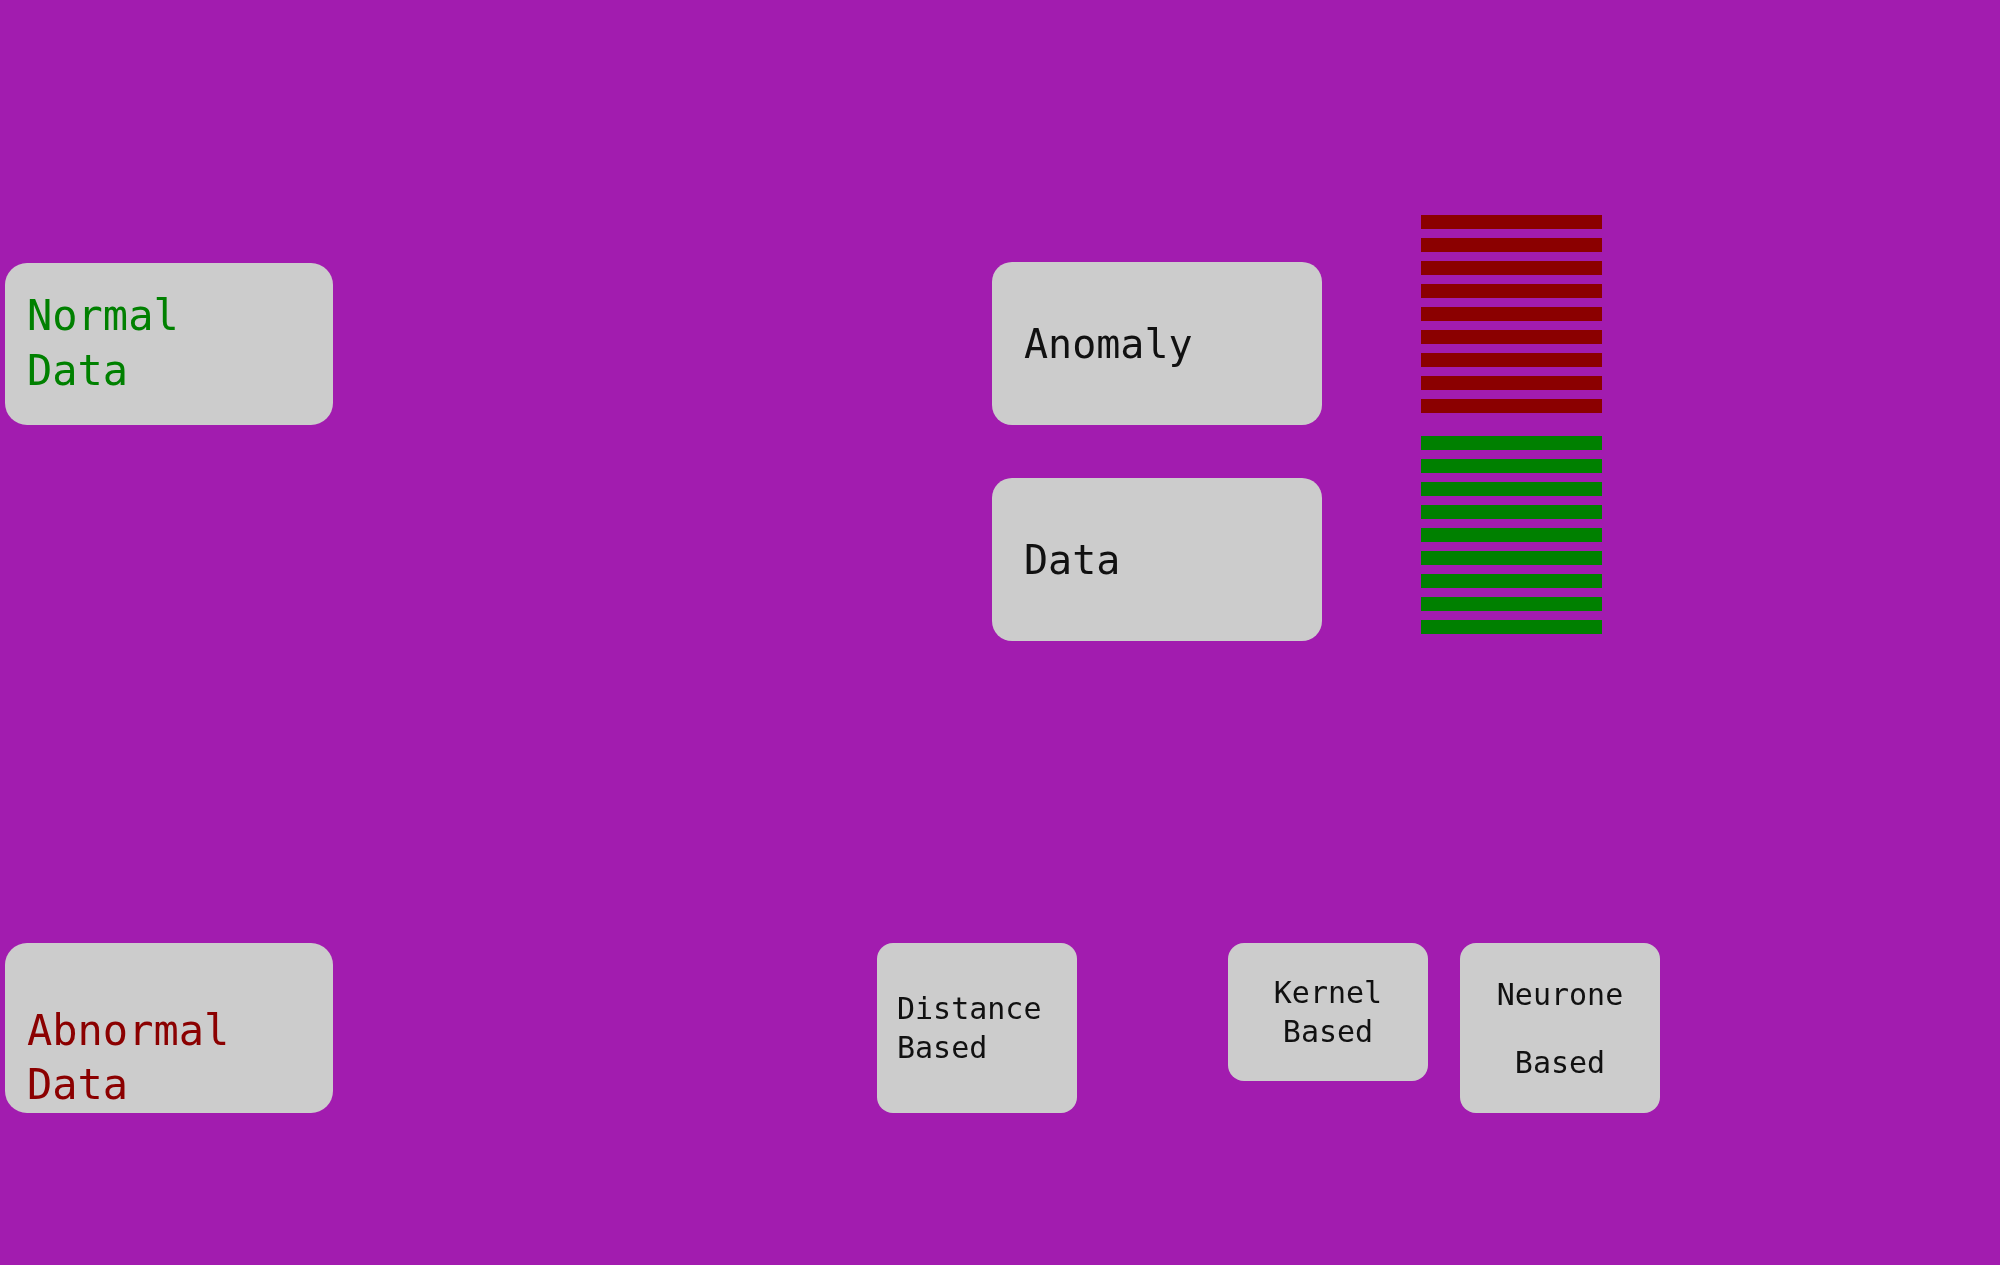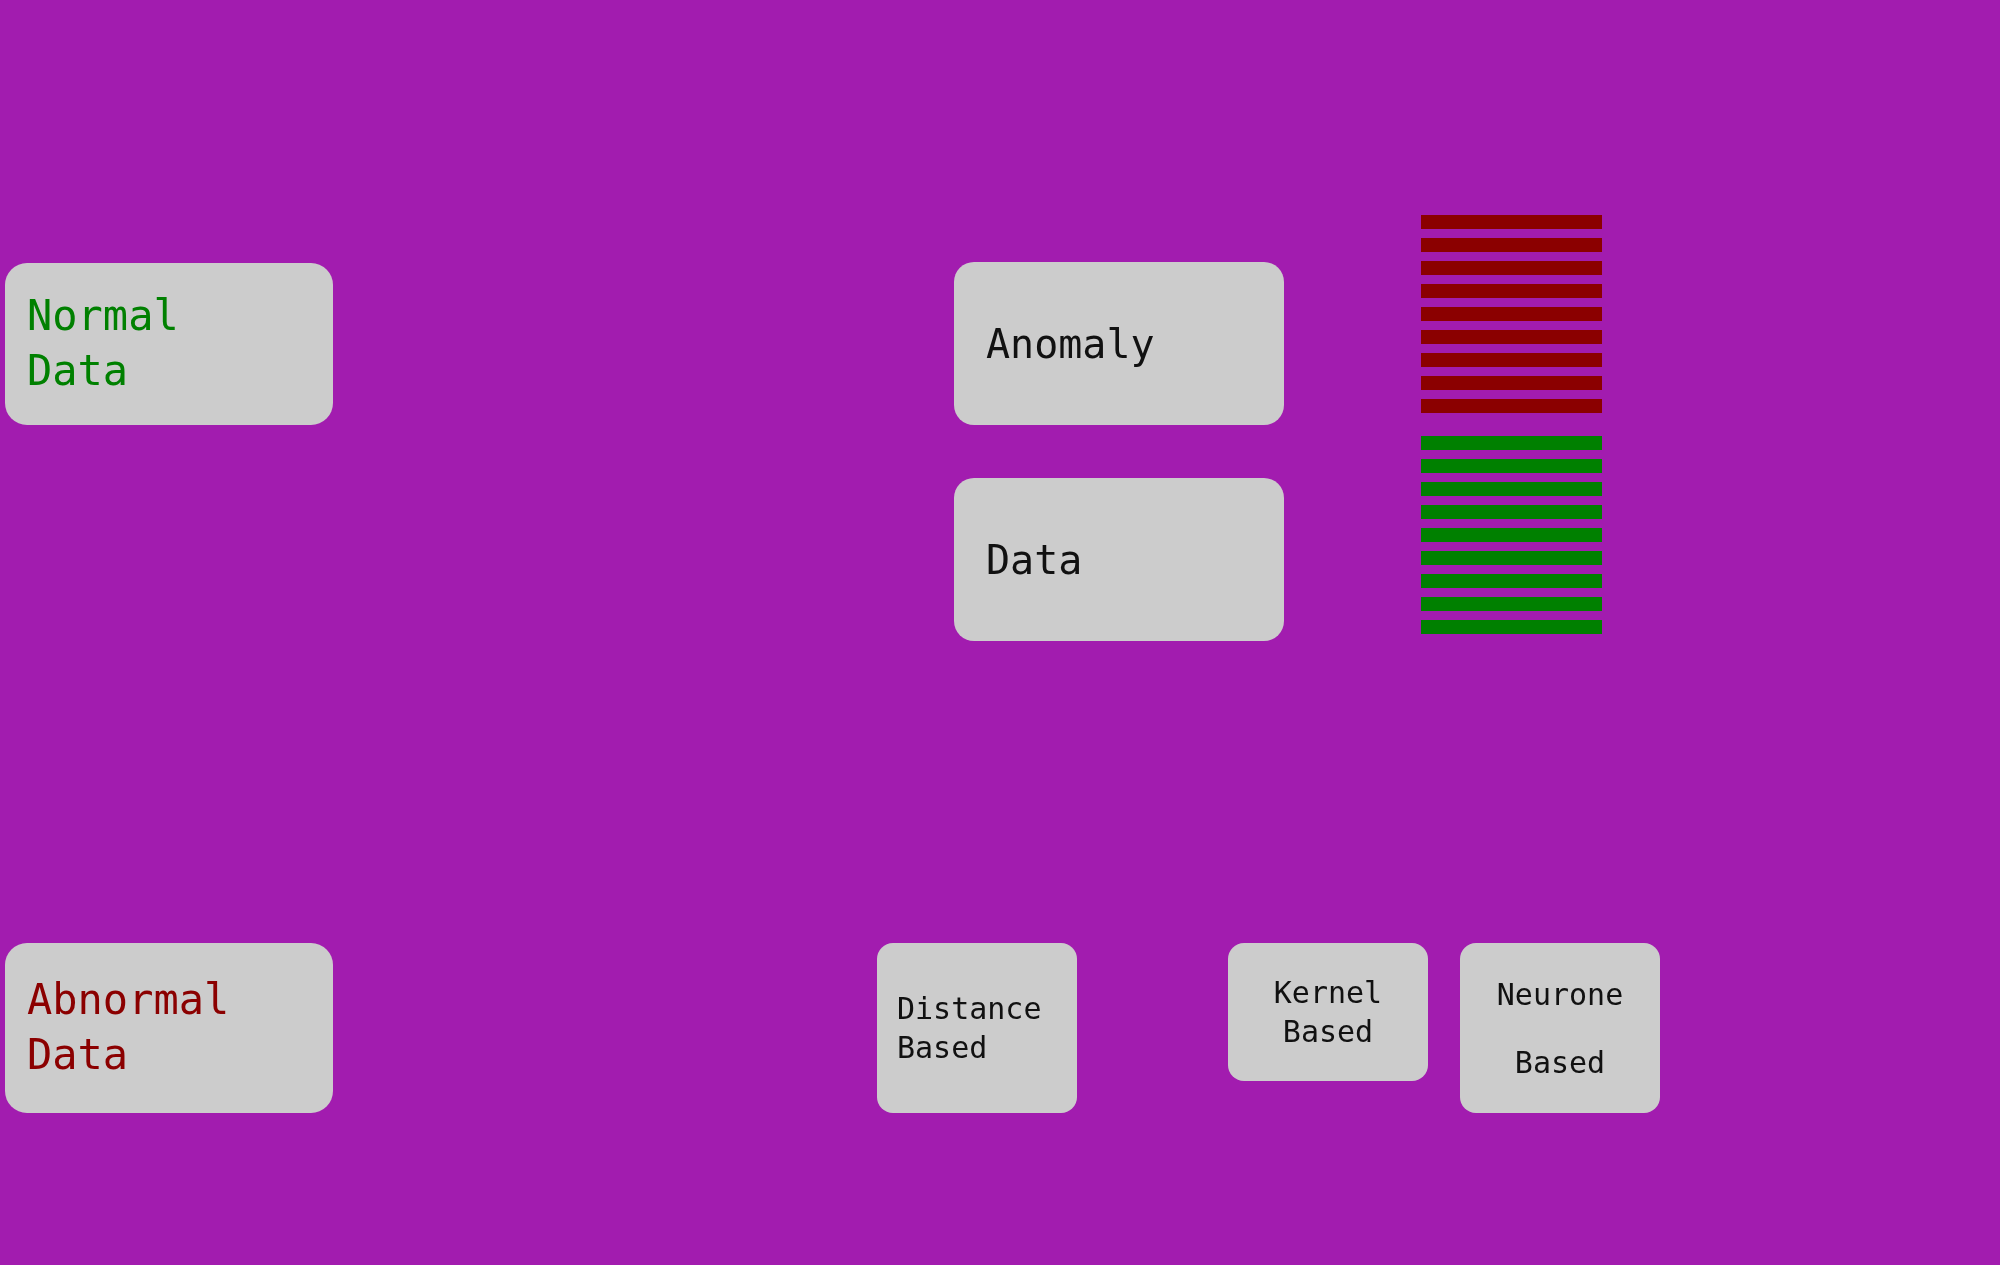--- a/index.html
+++ b/index.html
@@ -46,41 +46,42 @@
 
   
   .node.module-node {
     width: 330px;
     height: 163px;
     border-radius: 20px;
     padding-left: 32px;
     font-size: 40px;
     align-items: flex-start;
     color: #111111;
+    margin-left: 38px;
   }
 
   
   .node.method-node {
     width: 200px;
     height: 170px;
     border-radius: 16px;
     font-size: 30px;
     align-items: center;
     text-align: center;
     color: #111111;
     padding: 16px 6px;
   }
   .node.method-node.left-align {
     align-items: flex-start;
     text-align: left;
     padding-left: 20px;
   }
 
   .text-normal   { color: #008000; }
-  .text-abnormal { color: #8b0000; }
+  .text-abnormal { color: #8b0000; justify-content: flex-end; }
 
   
   #stripe-stack {
     position: absolute;
     left: 1421px;
     top: 215px;
     width: 181px;
     height: 475px;
   }
   .stripe {

